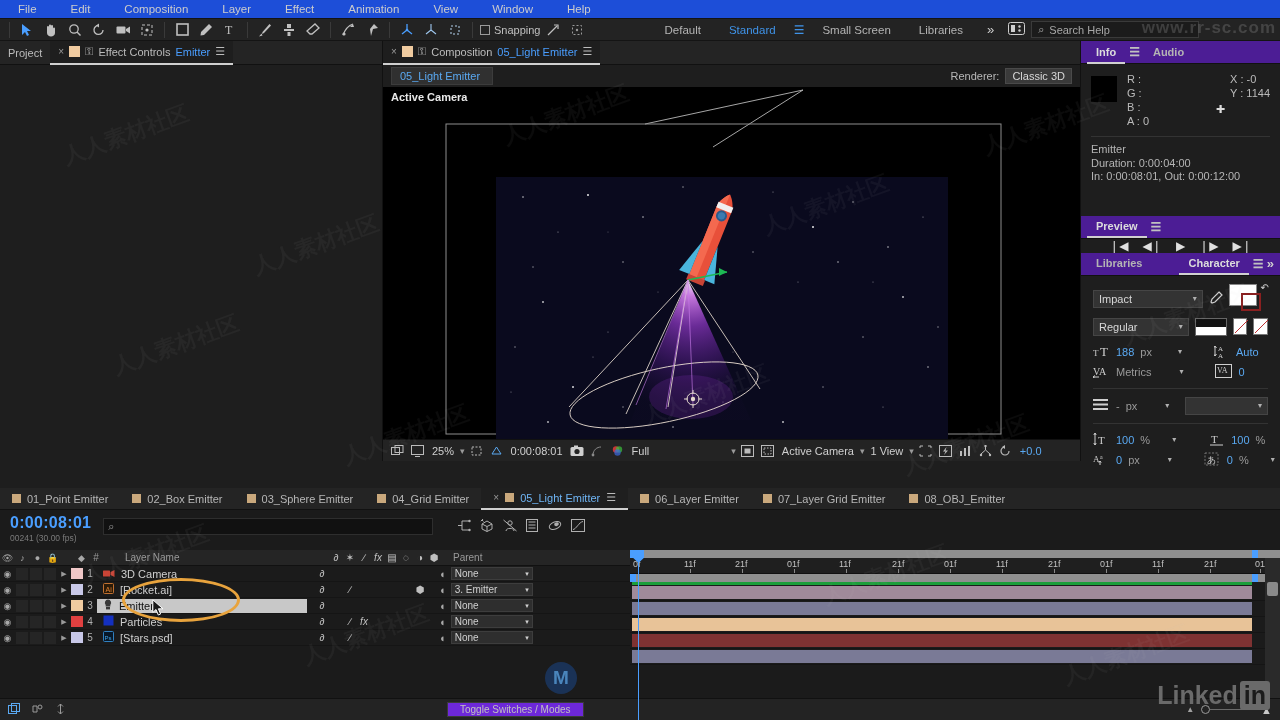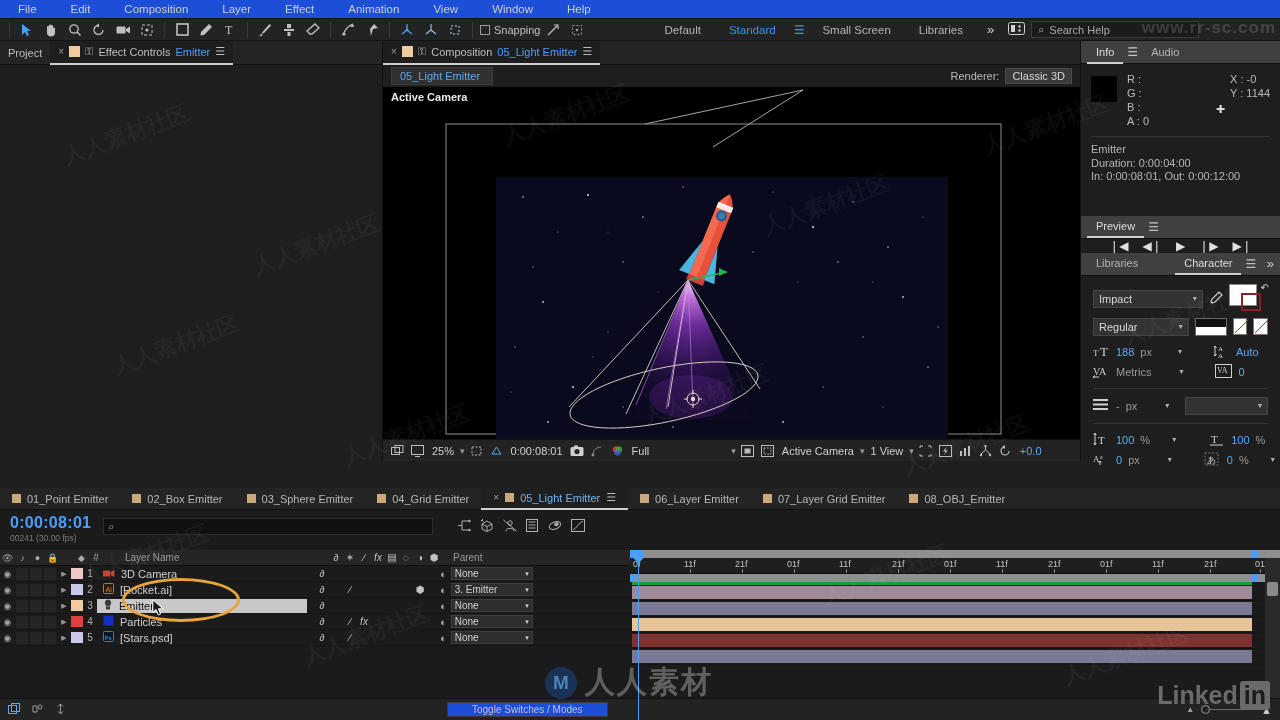--- a/index.html
+++ b/index.html
@@ -63,21 +63,21 @@
   .renderer .val { background:#3a3a3a; border:1px solid #4a4a4a; padding:1px 6px; color:#d8d8d8; }
   .viewer { flex:1; background:#000000; position:relative; overflow:hidden; }
   .active-cam { position:absolute; left:8px; top:4px; font-size:11px; color:#e8e8e8; font-weight:bold; z-index:5; }
   .viewer-bottom { height:22px; background:#232323; border-top:1px solid #111; display:flex; align-items:center; gap:3px; padding:0 6px; }
   .vb-txt { font-size:11px; color:#cfcfcf; padding:0 3px; }
   .vb-icon { width:17px; height:16px; display:flex; align-items:center; justify-content:center; color:#bbb; }
   .vb-arrow { color:#9a9a9a; font-size:9px; }
 
   
   .rightpanel { width:200px; background:#1e1e1e; border-left:1px solid #111; display:flex; flex-direction:column; }
-  .rp-tabs { height:23px; background:#404040; display:flex; align-items:center; padding-left:6px; gap:0; border-bottom:1px solid #111; }
+  .rp-tabs { height:23px; background:#4c1d95; display:flex; align-items:center; padding-left:6px; gap:0; border-bottom:1px solid #111;font-weight:bold; }
   .rp-tab { padding:0 9px; height:23px; line-height:23px; font-size:11px; color:#b4b4b4; }
   .rp-tab.active { color:#dcdcdc; border-bottom:2px solid #d0d0d0; }
   .rp-ham { color:#c0c0c0; font-size:12px; padding:0 4px; }
   .info-body { padding:8px 10px; }
   .info-grid { display:flex; gap:10px; }
   .swatch { width:26px; height:26px; background:#000; border:1px solid #000; margin-top:4px; }
   .rgba { font-size:11px; line-height:14px; color:#bbbbbb; }
   .xy { font-size:11px; line-height:14px; color:#bbbbbb; margin-left:auto; }
   .divider { height:1px; background:#333; margin:8px 0 6px; }
   .info-meta { font-size:11px; line-height:13.5px; color:#b5b5b5; }
@@ -127,21 +127,21 @@
   .tickline { position:absolute; bottom:0; width:1px; height:4px; background:#8a8a8a; }
   .workbar { height:8px; background:#8f8f8f; position:relative; }
   .wb-end { position:absolute; top:0; width:6px; height:8px; background:#4a9eff; }
   .trackrow { height:16px; border-bottom:1px solid #151515; position:relative; }
   .bar { position:absolute; left:2px; right:28px; top:1px; bottom:1px; }
   .cti { position:absolute; top:0; bottom:0; width:1px; background:#4a9eff; z-index:20; }
   .cti-head { position:absolute; top:0; left:-5px; width:11px; height:13px; background:#4a9eff;
               clip-path:polygon(0 0,100% 0,100% 60%,50% 100%,0 60%); }
   .tl-foot { position:absolute; left:0; bottom:0; width:1280px; height:22px; background:#232323;
              border-top:1px solid #111; display:flex; align-items:center; padding:0 8px; gap:10px; }
-  .tsm { border:1px solid #3a3a3a; background:#1d4ed8; padding:1px 24px; font-size:10px; color:#c0c0c0; margin-left:370px; }
+  .tsm { border:1px solid #3a3a3a; background:#6d28d9; padding:1px 12px; font-size:10px; color:#c0c0c0; margin-left:370px; }
 
   
   .hl-ellipse { position:absolute; left:122px; top:578px; width:118px; height:44px;
                 border:3px solid #e8a33d; border-radius:50%; z-index:30; pointer-events:none; }
   .cursor { position:absolute; left:152px; top:599px; z-index:40; }
 
   
   .wm { position:absolute; color:rgba(200,200,200,0.055); font-size:22px; font-weight:bold;
         transform:rotate(-20deg); pointer-events:none; user-select:none; z-index:50; white-space:nowrap; }
   .wm-top { position:absolute; right:4px; top:18px; color:rgba(220,220,220,0.18); font-size:17px;
@@ -1124,20 +1124,19 @@
   <div class="wm" style="left:640px;top:380px">人人素材社区</div>
   <div class="wm" style="left:900px;top:430px">人人素材社区</div>
   <div class="wm" style="left:80px;top:540px">人人素材社区</div>
   <div class="wm" style="left:300px;top:620px">人人素材社区</div>
   <div class="wm" style="left:820px;top:560px">人人素材社区</div>
   <div class="wm" style="left:1060px;top:640px">人人素材社区</div>
   <div class="wm" style="left:1120px;top:300px">人人素材社区</div>
 
   <div class="wm-center">
     <span class="wm-circ">M</span>
-    <span class="glyph">人人素材</span>
   </div>
 
   <div class="li-logo">
     <span>Linked</span>
     <span class="li-in">in</span>
   </div>
 </div>
 
 </body></html>

